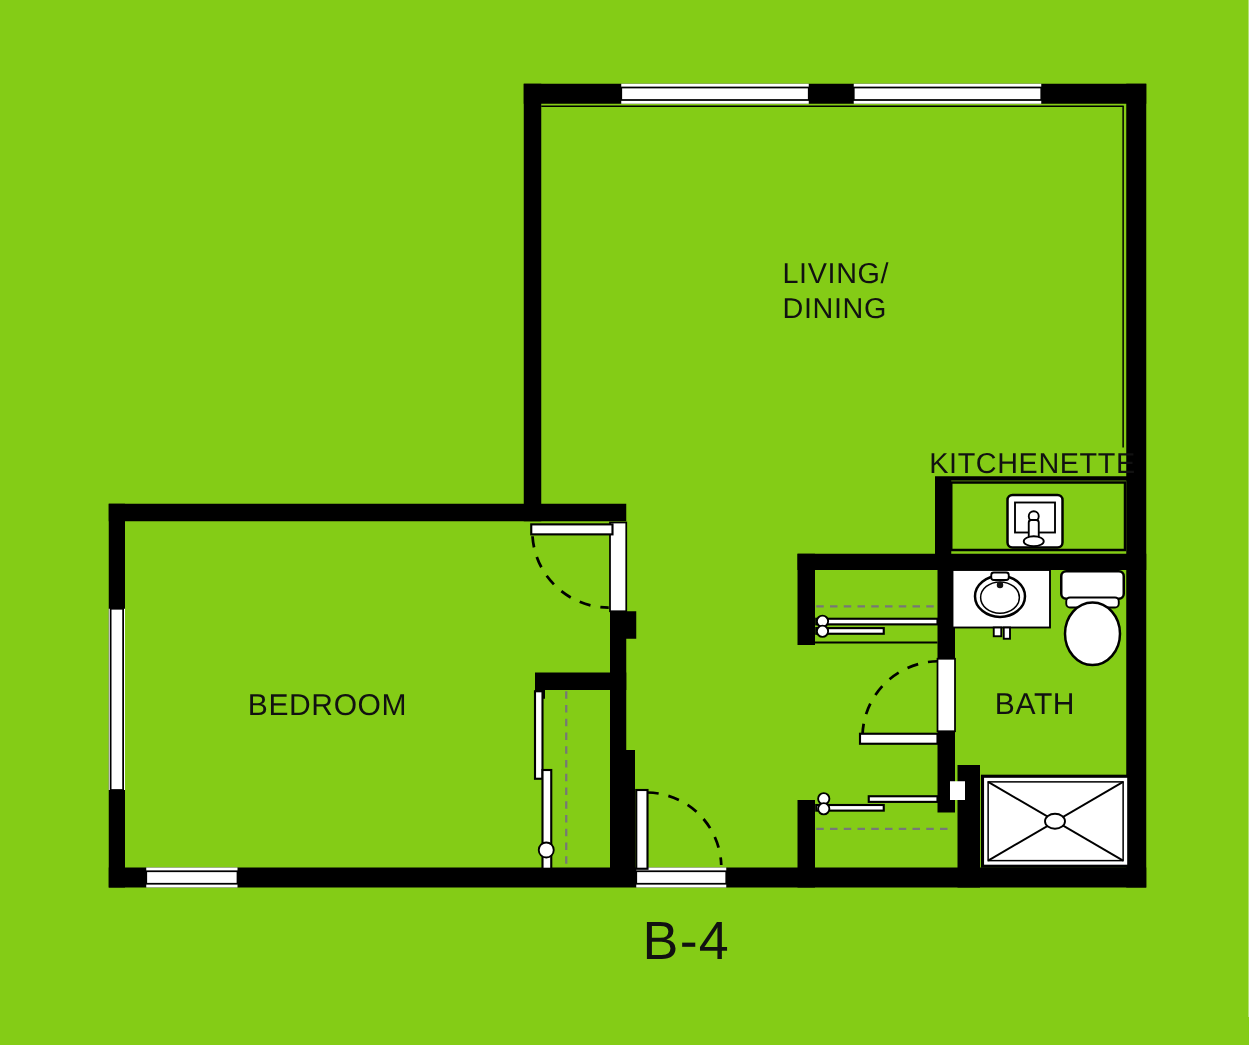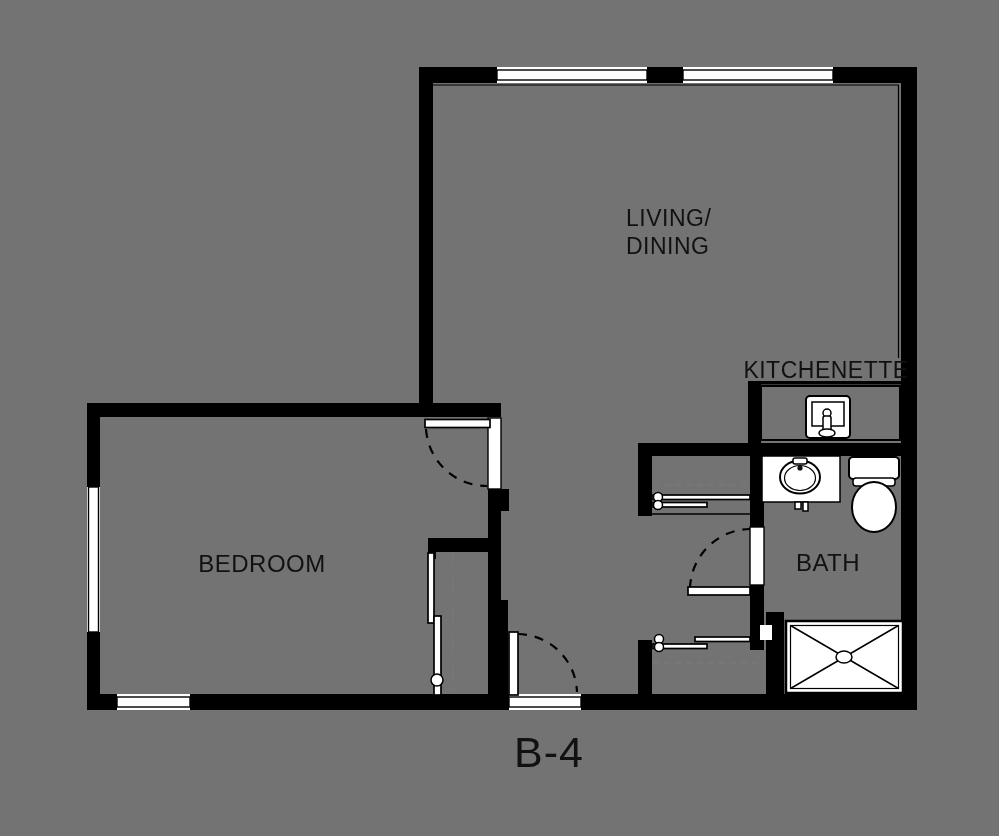--- a/index.html
+++ b/index.html
@@ -8,21 +8,21 @@
     background: #ffffff;
     width: 999px;
     height: 836px;
     overflow: hidden;
     font-family: "Liberation Sans", sans-serif;
   }
   #plan-wrap {
     position: relative;
     width: 999px;
     height: 836px;
-    background: #737373;
+    background: #84cc16;
   }
   svg { display: block; }
   .wall   { fill: #000000; stroke: none; }
   .thin   { fill: none; stroke: #000000; stroke-width: 1.5px; }
   .thin2  { fill: none; stroke: #000000; stroke-width: 2px; }
   .fixw   { fill: #ffffff; stroke: #000000; stroke-width: 2px; }
   .fixw15 { fill: #ffffff; stroke: #000000; stroke-width: 1.5px; }
   .leaf   { fill: #ffffff; stroke: #000000; stroke-width: 1.7px; }
   .jamb   { fill: #ffffff; stroke: #000000; stroke-width: 1.4px; }
   .swing  { fill: none; stroke: #000000; stroke-width: 2.2px; stroke-dasharray: 9 8; }

